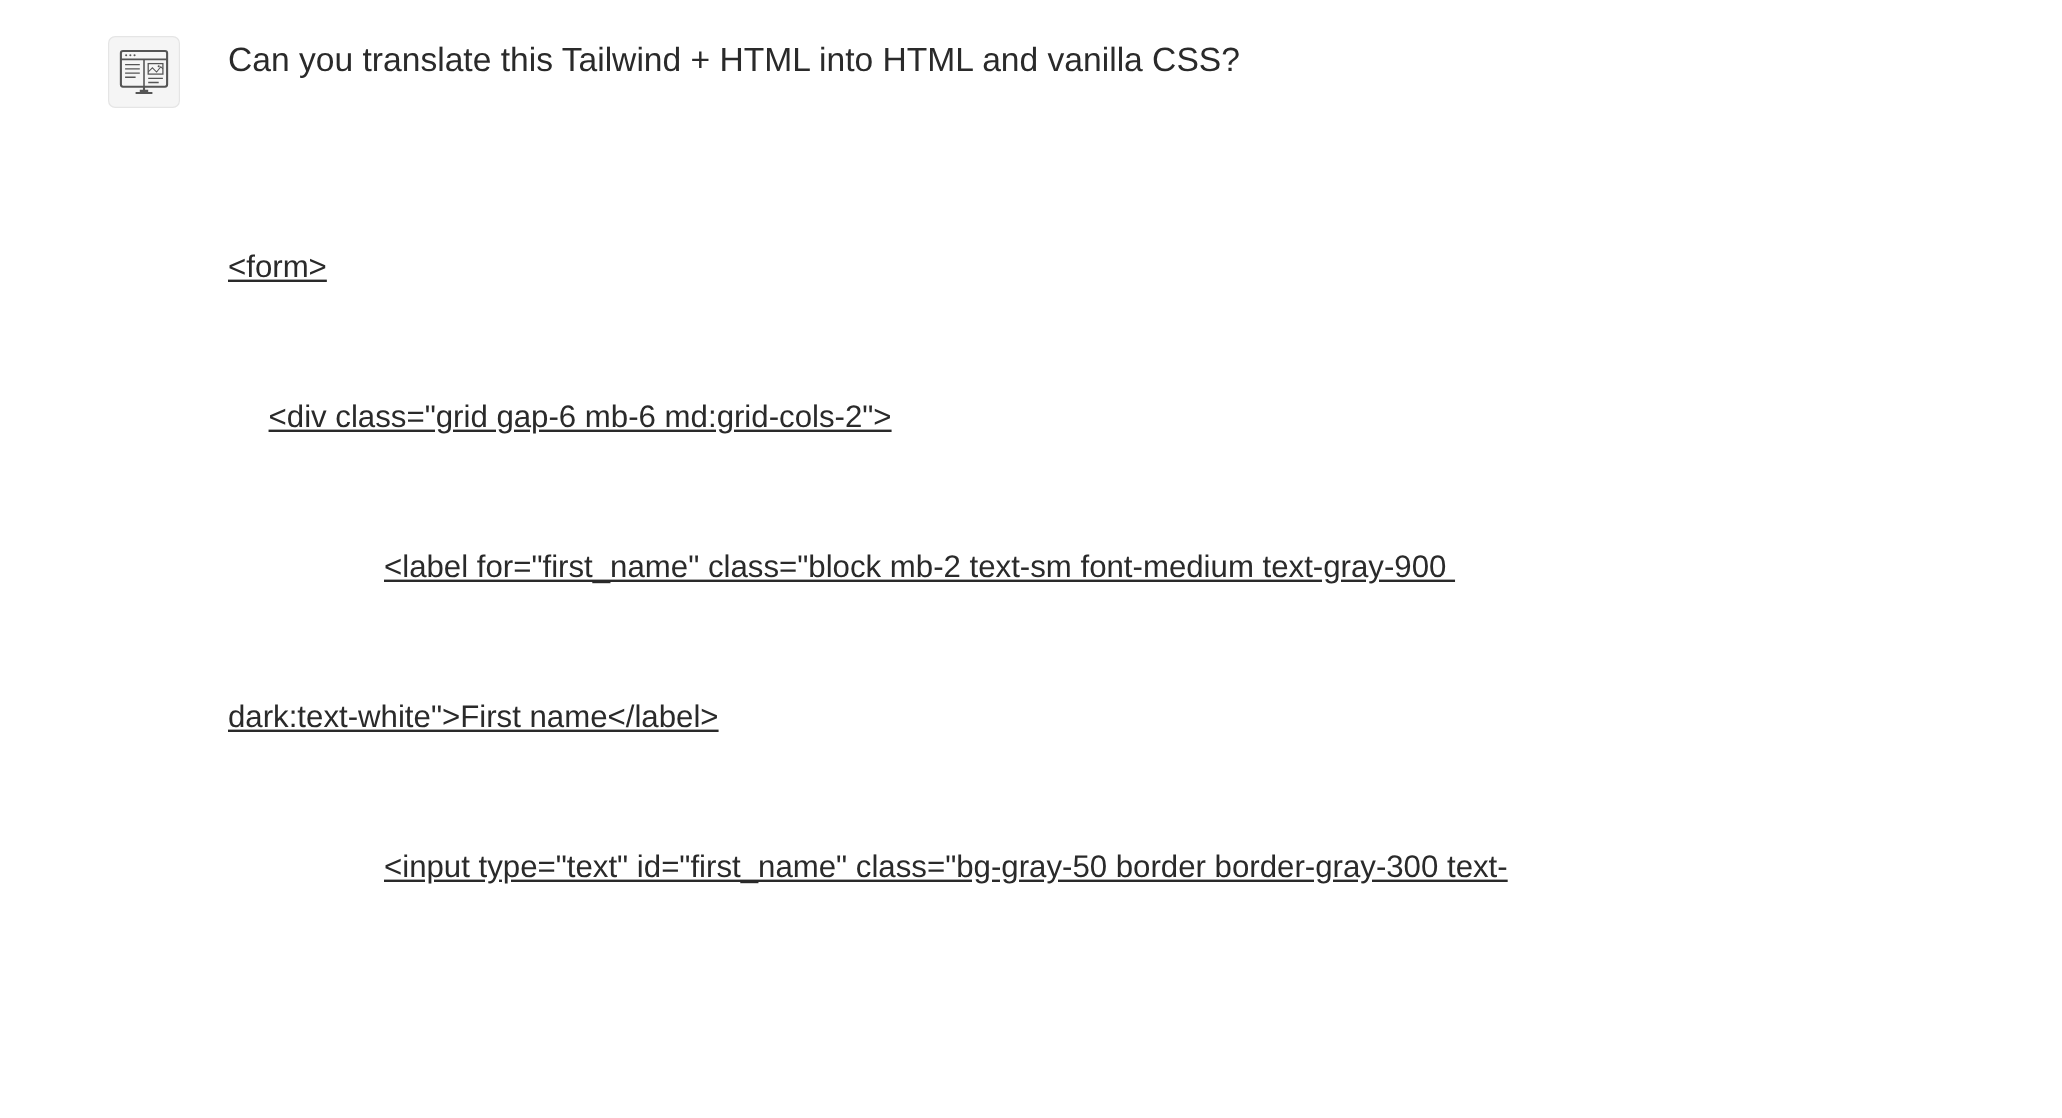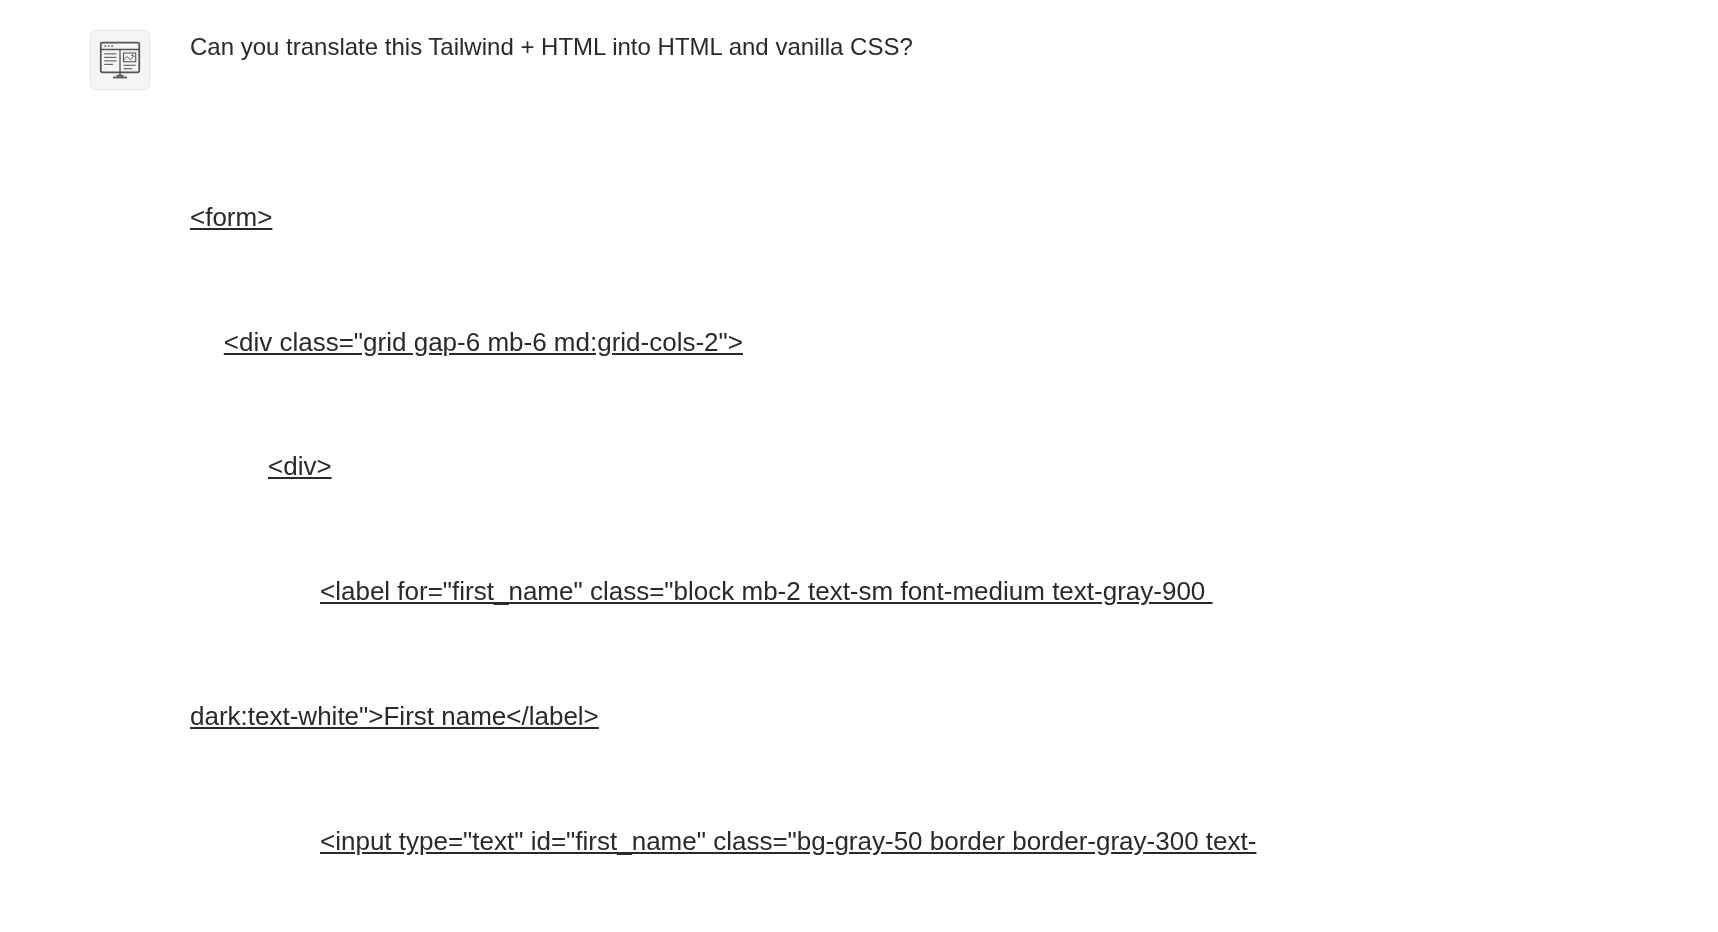--- a/index.html
+++ b/index.html
@@ -34,21 +34,21 @@
     }
     .avatar svg {
       width: 42px;
       height: 42px;
     }
     .content {
       flex: 1;
       min-width: 0;
     }
     .question {
-      font-size: 24px;
+      font-size: 28px;
       margin-bottom: 50px;
       color: #2a2a2a;
       line-height: 1.4;
     }
     .code-block {
       font-family: -apple-system, BlinkMacSystemFont, "Segoe UI", Helvetica, Arial, sans-serif;
       font-size: 26px;
       line-height: 1.6;
       color: #2a2a2a;
       white-space: pre-wrap;
@@ -87,21 +87,20 @@
       <line x1="20" y1="42" x2="28" y2="42" stroke="#555" stroke-width="2"></line>
       <line x1="24" y1="38" x2="24" y2="42" stroke="#555" stroke-width="2"></line>
       <line x1="16" y1="44" x2="32" y2="44" stroke="#555" stroke-width="2"></line>
     </svg>
   </div>
   <div class="content">
     <div class="question">Can you translate this Tailwind + HTML into HTML and vanilla CSS?</div>
     <div class="code-block">
       <span class="code-line">&lt;form&gt;</span>
       <span class="code-line i1">&lt;div class="grid gap-6 mb-6 md:grid-cols-2"&gt;</span>
-      <span class="code-line i2">&lt;div&gt;</span>
       <span class="code-line i3">&lt;label for="first_name" class="block mb-2 text-sm font-medium text-gray-900 </span>
       <span class="code-line wrap">dark:text-white"&gt;First name&lt;/label&gt;</span>
       <span class="code-line i3">&lt;input type="text" id="first_name" class="bg-gray-50 border border-gray-300 text-</span>
       
       
       
       
       
       
       

